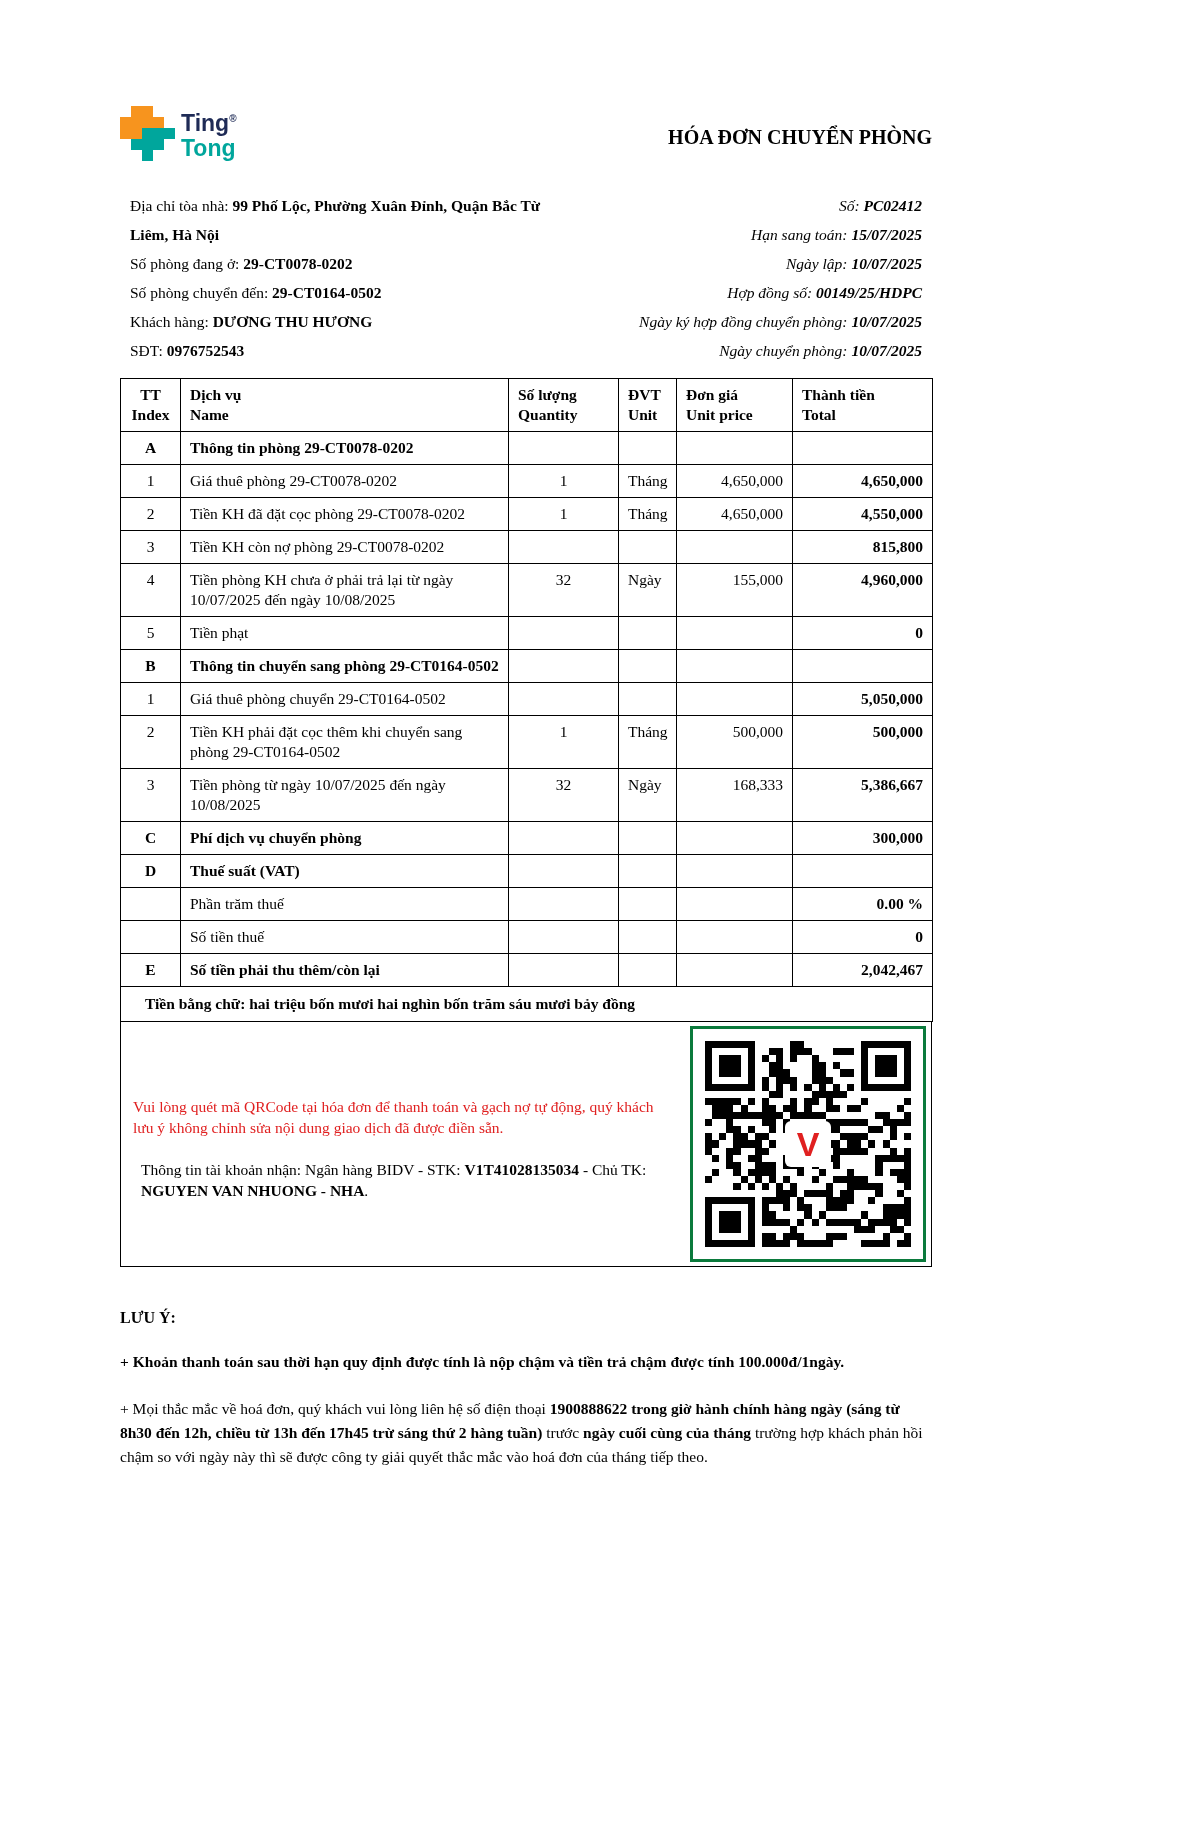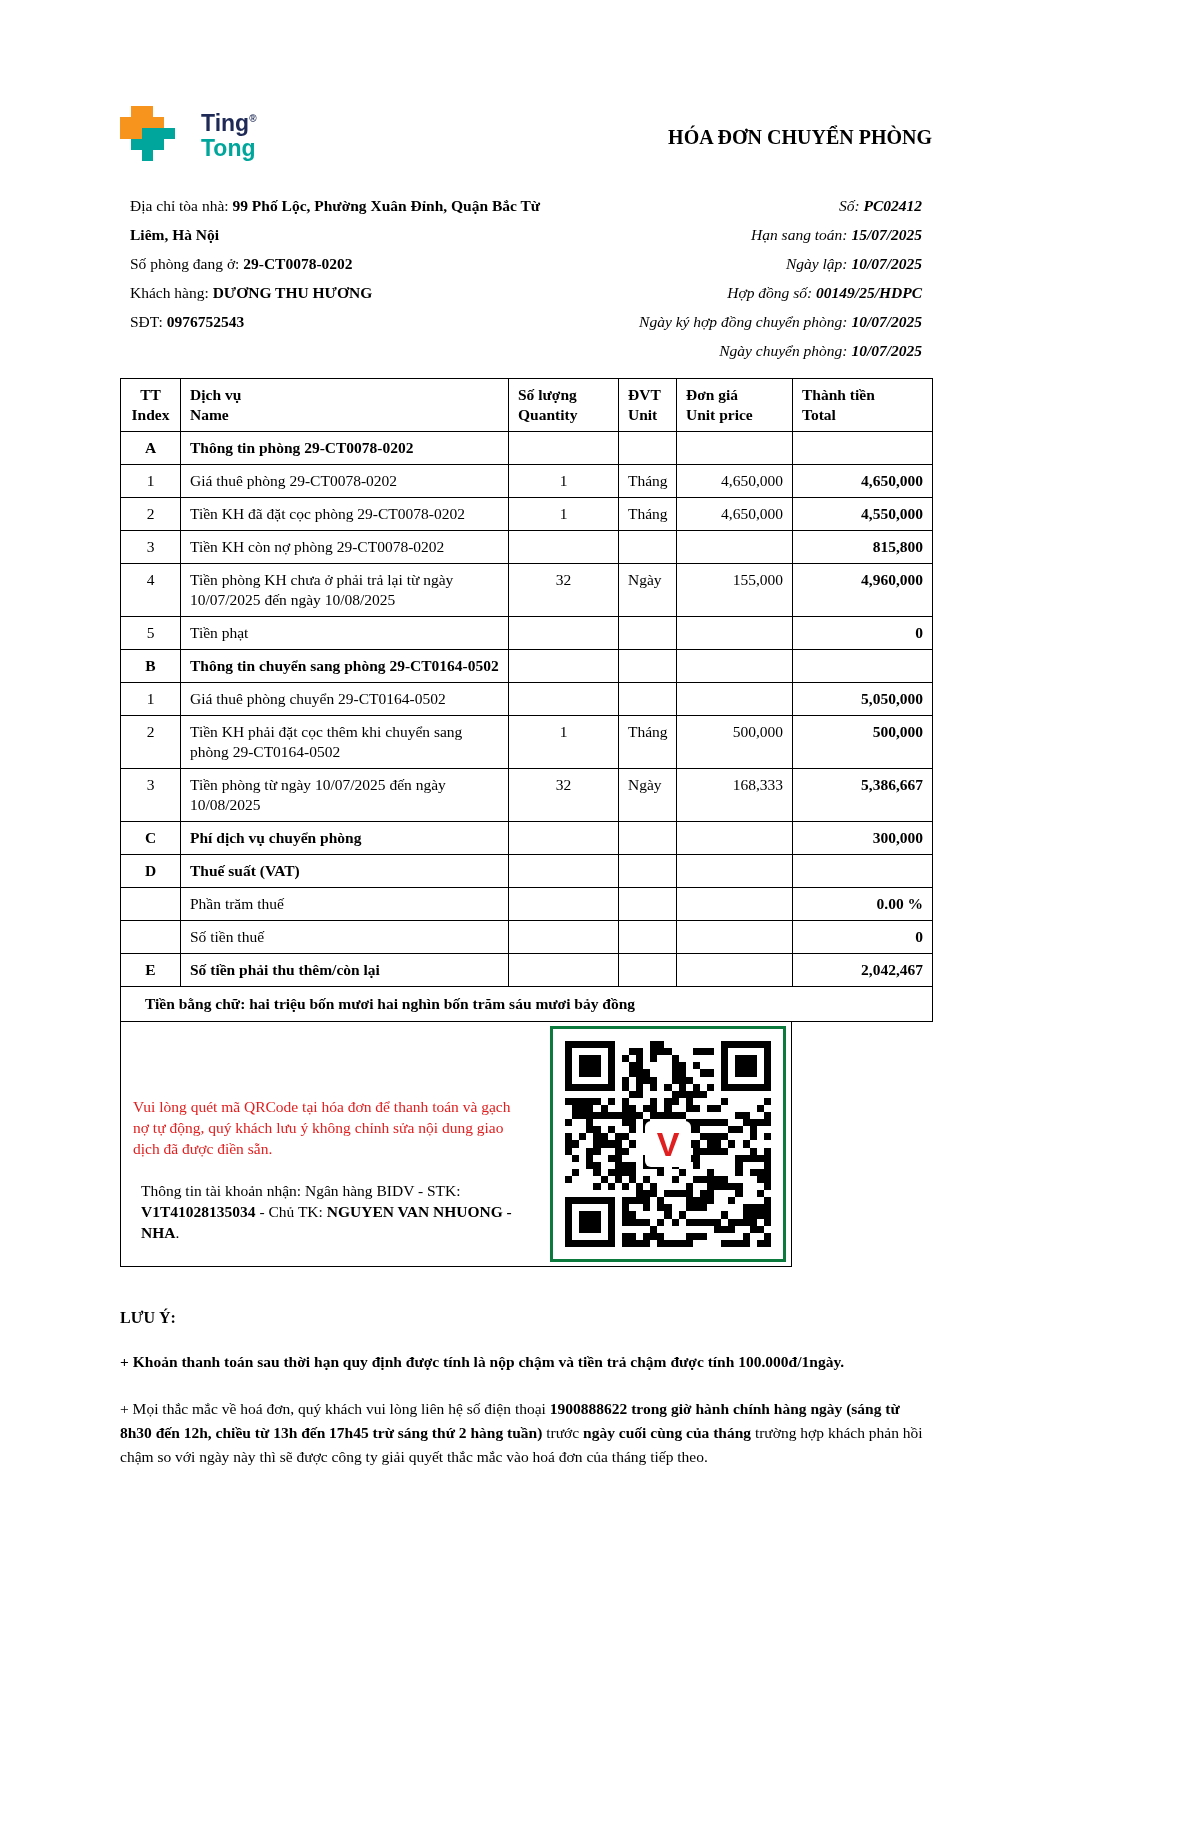--- a/index.html
+++ b/index.html
@@ -12,21 +12,21 @@
   html,body{margin:0;padding:0;}
   body{
     width:1200px;height:1835px;background:#ffffff;color:#000;
     font-family:"Liberation Serif", serif;font-size:15.5px;
     overflow:hidden;
   }
   .content{width:812px;margin-left:120px;padding-top:106px;}
 
   
   .doc-header{display:flex;justify-content:space-between;align-items:flex-start;}
-  .logo{display:flex;align-items:flex-start;gap:26px;}
+  .logo{display:flex;align-items:flex-start;gap:6px;}
   .logo-icon{display:block;}
   .logo-text{font-family:"Liberation Sans", sans-serif;font-weight:bold;font-size:23px;line-height:25px;}
   .logo-ting{color:var(--brand_navy);}
   .logo-tong{color:var(--brand_teal);}
   .reg{font-size:10px;color:var(--brand_navy);}
   .doc-title{font-weight:bold;font-size:20px;margin-top:20px;}
 
   
   .info-section{display:flex;justify-content:center;margin-top:30px;}
   .info-left{width:452px;}
@@ -42,21 +42,21 @@
   .invoice td.col-tt{text-align:center;}
   .invoice td.col-qty{text-align:center;}
   .invoice td.col-unit{}
   .invoice td.col-price{text-align:right;}
   .invoice td.col-total{text-align:right;font-weight:bold;}
   tr.section-row td.col-tt,
   tr.section-row td.col-name{font-weight:bold;}
   td.words-cell{font-weight:bold;padding:7px 24px;}
 
   
-  .qr-box{width:672px;border:1px solid #000;margin-top:-1px;display:flex;height:246px;box-sizing:border-box;}
+  .qr-box{width:812px;border:1px solid #000;margin-top:-1px;display:flex;height:246px;box-sizing:border-box;}
   .pay-text{flex:1;padding:74px 24px 0 12px;line-height:21px;}
   .pay-red{color:var(--accent_red);margin:0 0 21px 0;}
   .pay-account{margin:8px;}
   .qr-side{width:246px;display:flex;align-items:center;justify-content:center;}
   .qr-frame{position:relative;width:236px;height:236px;border:3px solid var(--qr_green);background:#fff;
             display:flex;align-items:center;justify-content:center;box-sizing:border-box;}
   .qr-svg{width:206px;height:206px;fill:#000;shape-rendering:crispEdges;}
   .qr-logo{position:absolute;left:50%;top:50%;transform:translate(-50%,-50%);
            width:46px;height:46px;background:#fff;border-radius:6px;
            display:flex;align-items:center;justify-content:center;}
@@ -97,20 +97,21 @@
         <div><span class="logo-tong">Tong</span></div>
       </div>
     </div>
     <div class="doc-title">HÓA ĐƠN CHUYỂN PHÒNG</div>
   </div>
 
   <div class="info-section">
     <div class="info-left">
       <div class="info-line"><span>Địa chỉ tòa nhà: </span><span class="val">99 Phố Lộc, Phường Xuân Đỉnh, Quận Bắc Từ Liêm, Hà Nội</span></div>
       <div class="info-line"><span>Số phòng đang ở: </span><span class="val">29-CT0078-0202</span></div>
+      <div class="info-line"><span>Số phòng chuyển đến: </span><span class="val">29-CT0164-0502</span></div>
       <div class="info-line"><span>Khách hàng: </span><span class="val">DƯƠNG THU HƯƠNG</span></div>
       <div class="info-line"><span>SĐT: </span><span class="val">0976752543</span></div>
     </div>
     <div class="info-right">
       <div class="info-line"><span>Số: </span><span class="val">PC02412</span></div>
       <div class="info-line"><span>Hạn sang toán: </span><span class="val">15/07/2025</span></div>
       <div class="info-line"><span>Ngày lập: </span><span class="val">10/07/2025</span></div>
       <div class="info-line"><span>Hợp đồng số: </span><span class="val">00149/25/HDPC</span></div>
       <div class="info-line"><span>Ngày ký hợp đồng chuyển phòng: </span><span class="val">10/07/2025</span></div>
       <div class="info-line"><span>Ngày chuyển phòng: </span><span class="val">10/07/2025</span></div>

